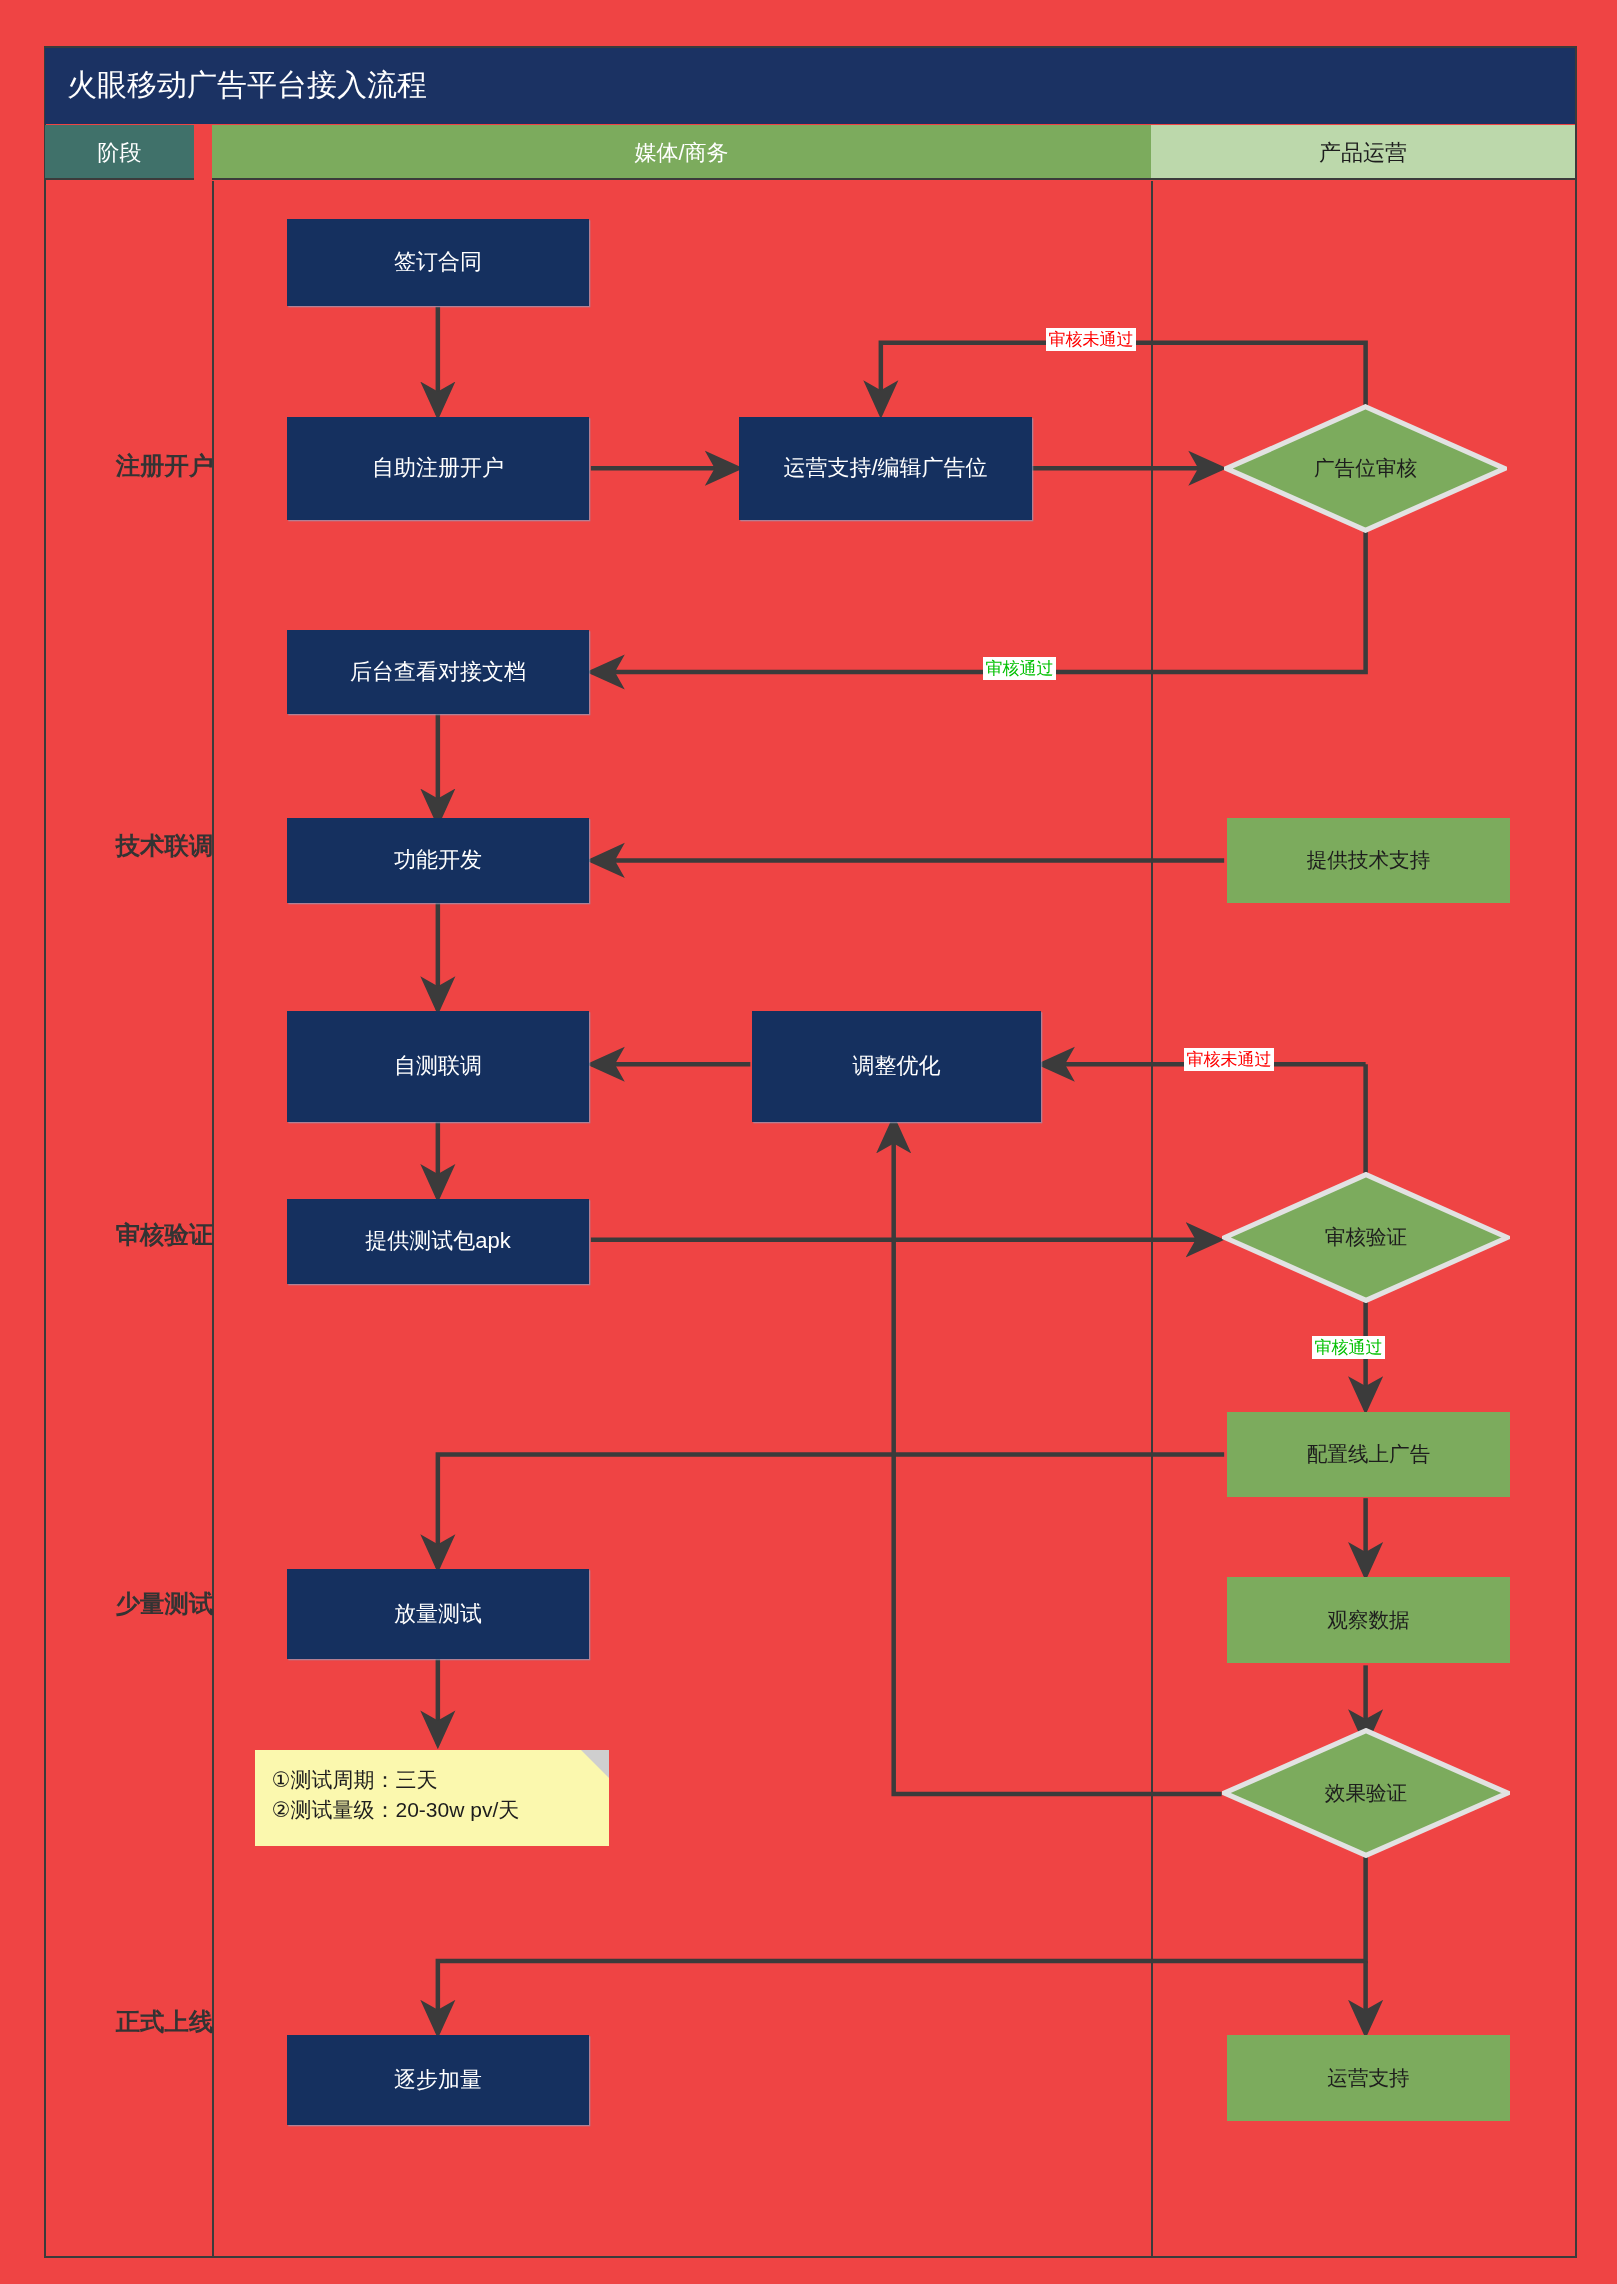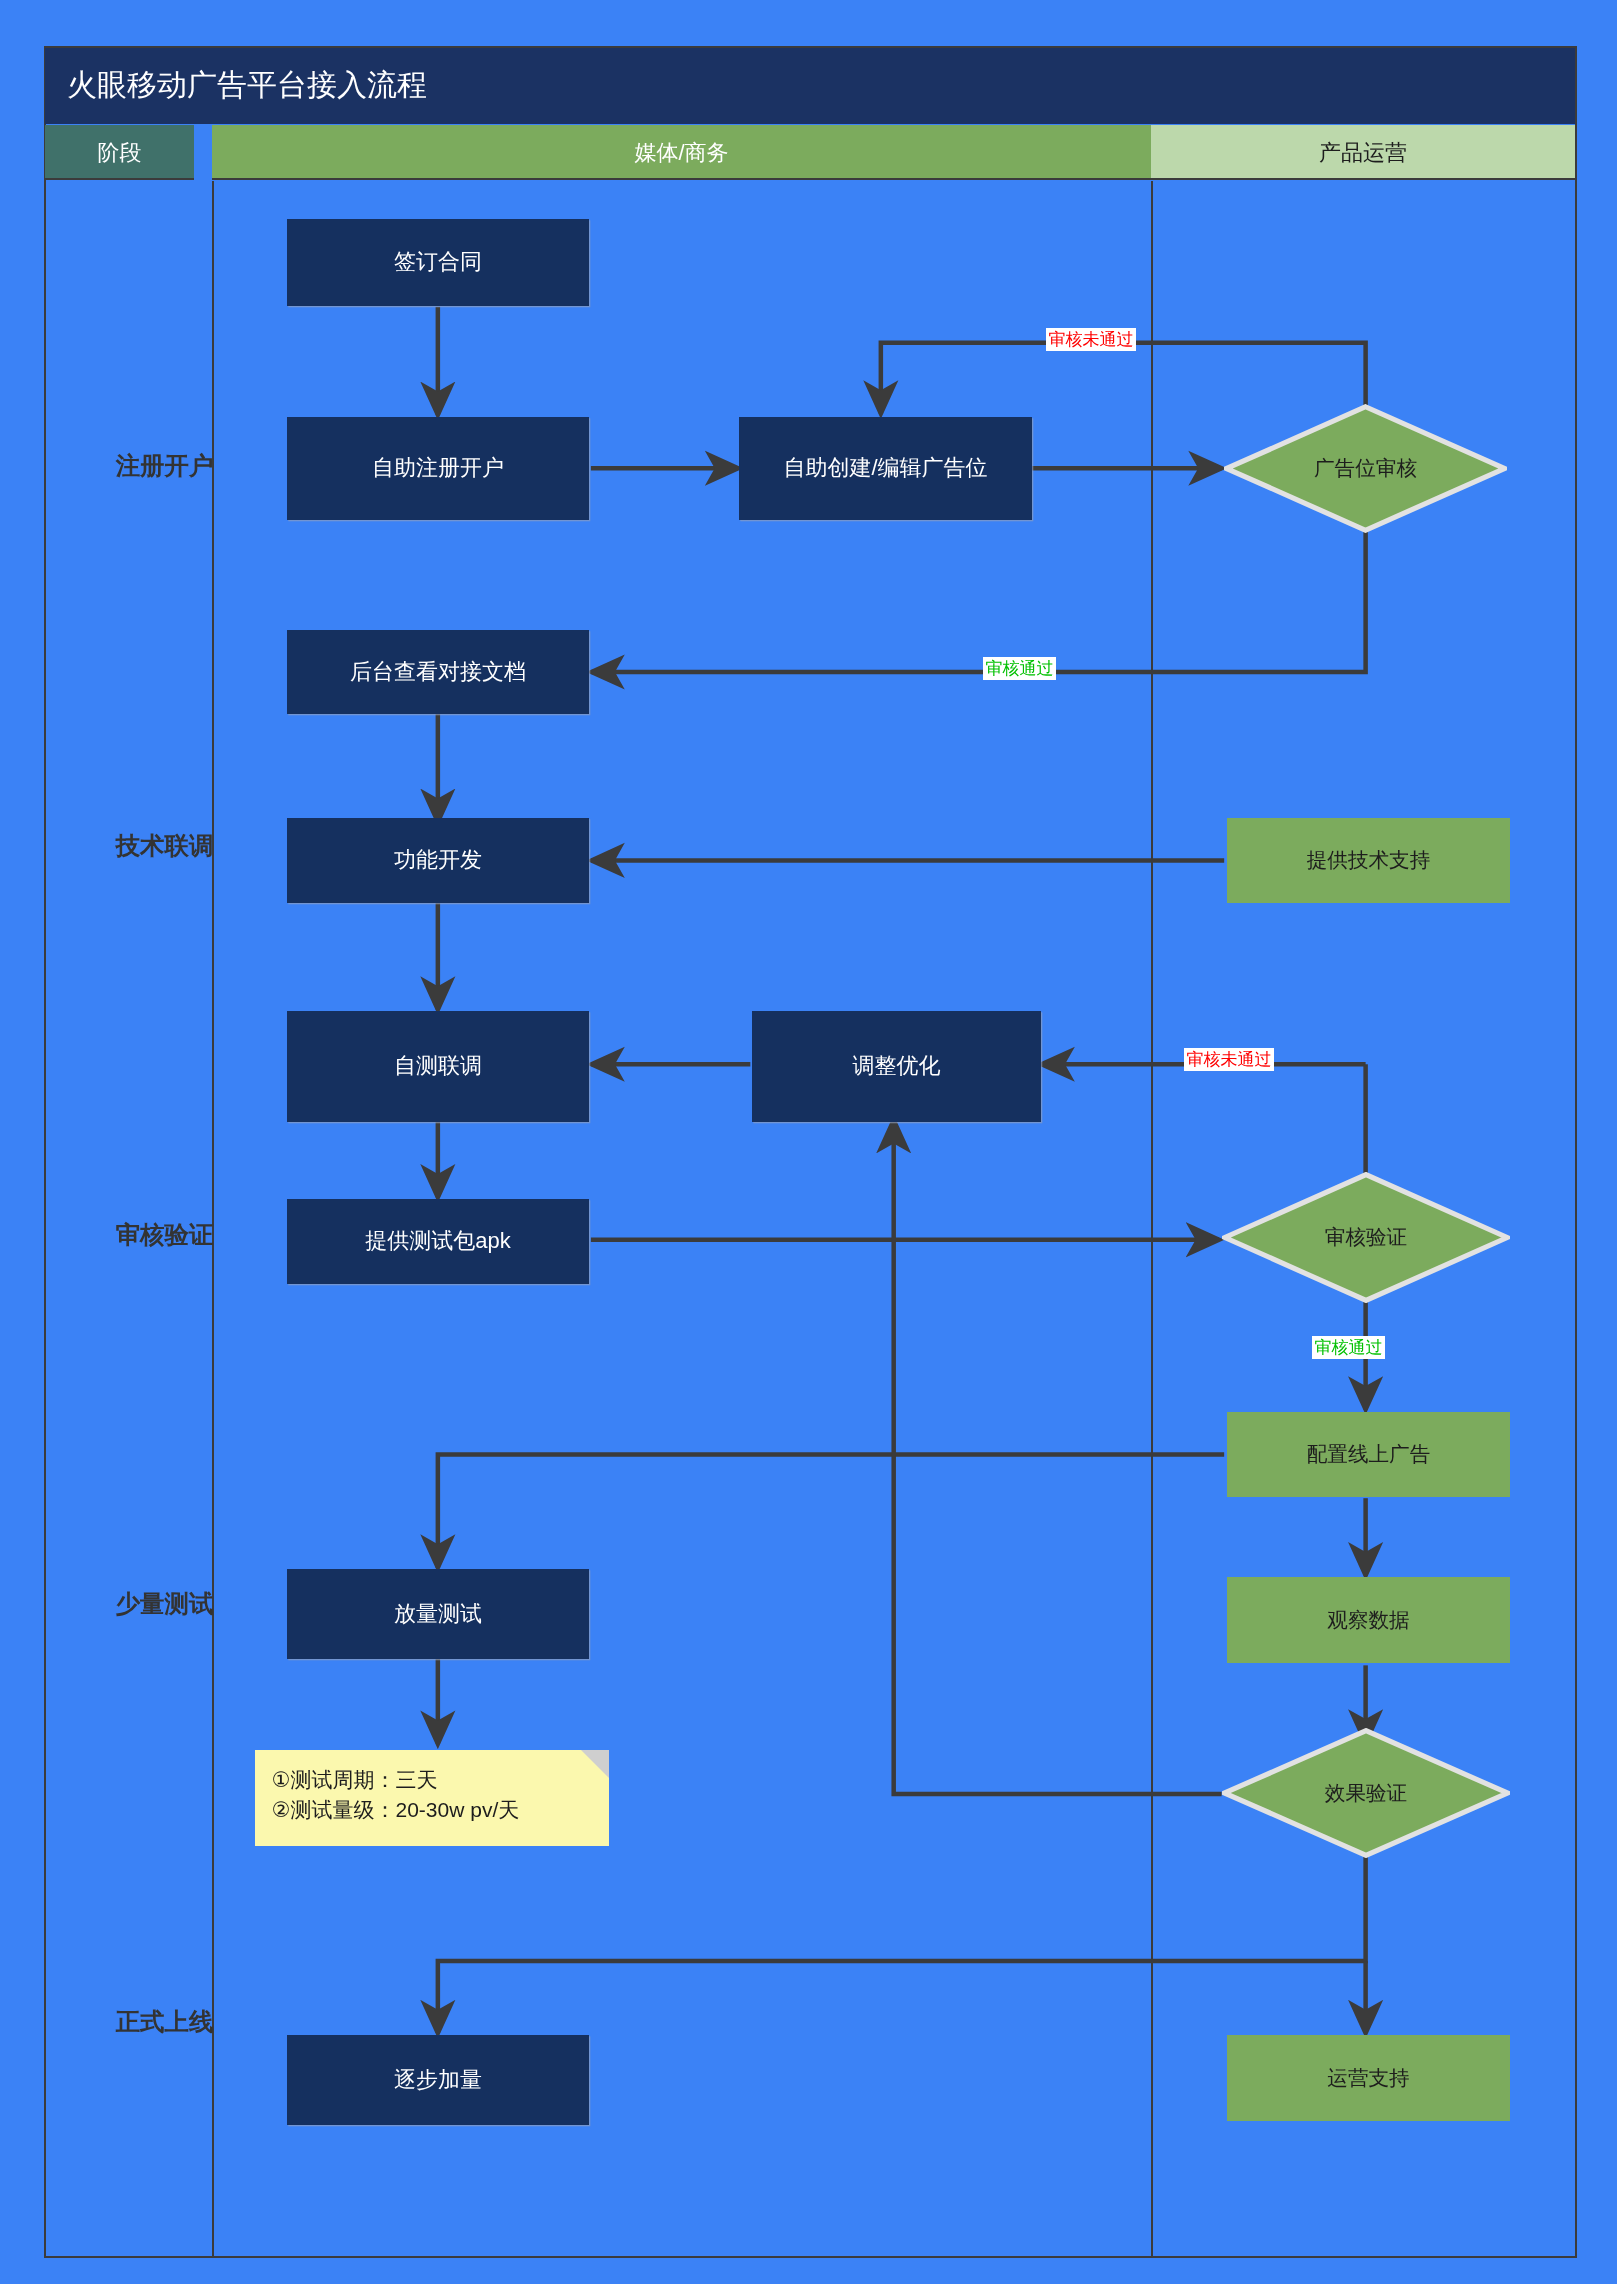--- a/index.html
+++ b/index.html
@@ -1,17 +1,17 @@
 <!DOCTYPE html>
 <html style="font-size:10.3px"><head>
 <meta charset="utf-8">
 <style>
   html,body{margin:0;padding:0;background:#ffffff;}
   body{font-family:"Liberation Sans","DejaVu Sans",sans-serif;}
-  #page{position:relative;width:1617px;height:2284px;background:#3b82f6;overflow:hidden;}
+  #page{position:relative;width:1617px;height:2284px;background:#ef4444;overflow:hidden;}
 
   
   .frame{position:absolute;box-sizing:border-box;}
   #outer-frame{left:44px;top:46px;width:1533px;height:2212px;border:2.6px solid #3b3b3b;}
   #title-band{left:45px;top:48px;width:1530px;height:76px;background:#1b3263;}
   #title-text{position:absolute;left:67px;top:64px;color:#ffffff;font-size:30px;line-height:42px;white-space:nowrap;}
 
   #hdr-stage{left:45px;top:125px;width:149px;height:55px;background:#40716a;border-bottom:2.6px solid #3b3b3b;}
   #hdr-media{left:212px;top:125px;width:939px;height:55px;background:#7cab5d;border-bottom:2.6px solid #3b3b3b;}
   #hdr-prod{left:1151px;top:125px;width:424px;height:55px;background:#bcd8ab;border-bottom:2.6px solid #3b3b3b;}
@@ -126,21 +126,21 @@
   <div class="stage-label" style="top:450px">注册开户</div>
   <div class="stage-label" style="top:830px">技术联调</div>
   <div class="stage-label" style="top:1219px">审核验证</div>
   <div class="stage-label" style="top:1588px">少量测试</div>
   <div class="stage-label" style="top:2006px">正式上线</div>
 
   <div class="node blue" style="left:287px;top:219px;width:302px;height:87px">签订合同</div>
 
   <div class="node blue" style="left:287px;top:417px;width:302px;height:103px">自助注册开户</div>
 
-  <div class="node blue" style="left:739px;top:417px;width:293px;height:103px">自助创建/编辑广告位</div>
+  <div class="node blue" style="left:739px;top:417px;width:293px;height:103px">运营支持/编辑广告位</div>
 
   <div class="node blue" style="left:287px;top:630px;width:302px;height:84px;flex-direction:row">
     <span>后台查看</span>
     <span>对接文档</span>
   </div>
 
   <div class="node blue" style="left:287px;top:818px;width:302px;height:85px">功能开发</div>
 
   <div class="node blue" style="left:287px;top:1011px;width:302px;height:111px">自测联调</div>
 

